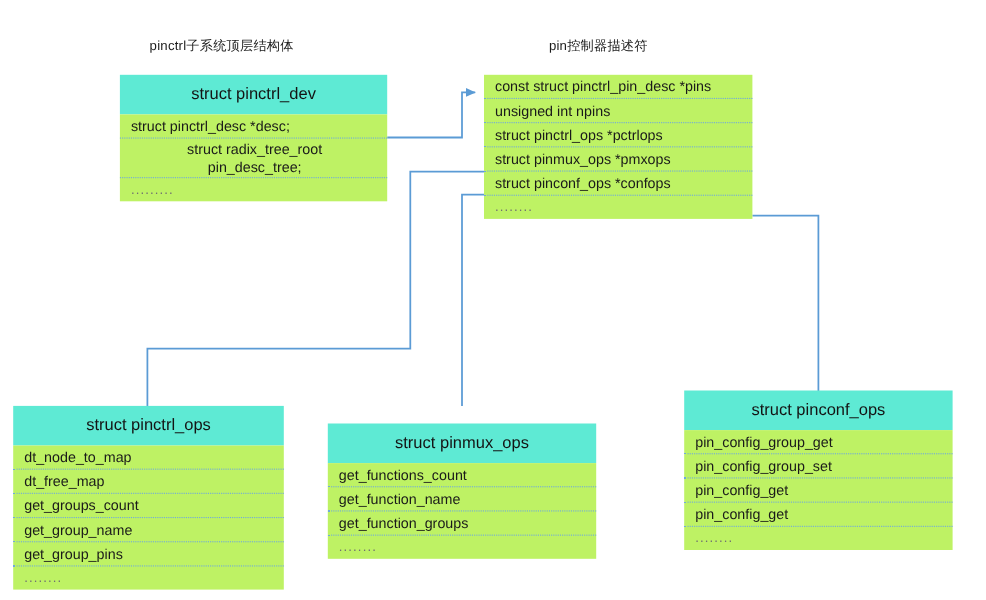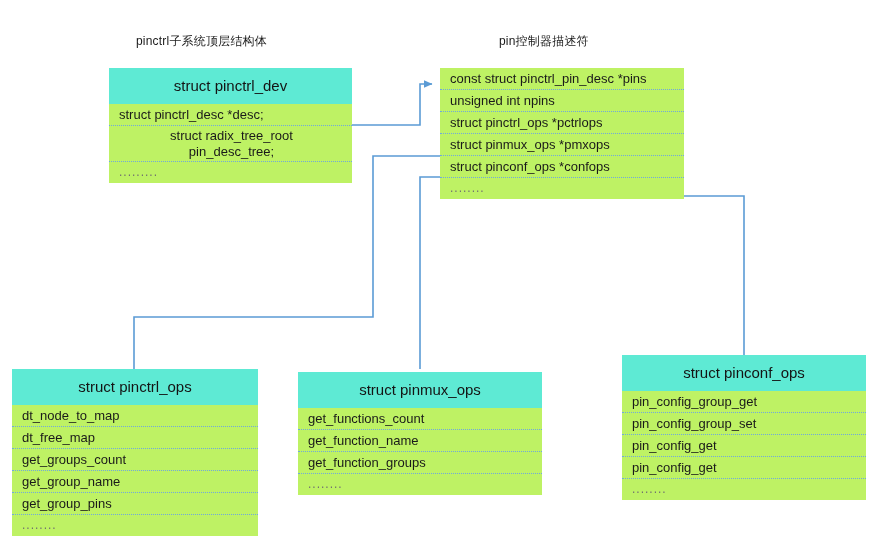--- a/index.html
+++ b/index.html
@@ -130,21 +130,21 @@
     <div class="uml-body">
       <div class="uml-row">dt_node_to_map</div>
       <div class="uml-row">dt_free_map</div>
       <div class="uml-row">get_groups_count</div>
       <div class="uml-row">get_group_name</div>
       <div class="uml-row">get_group_pins</div>
       <div class="uml-row ellipsis">........</div>
     </div>
   </div>
 
-  <div class="uml-box" style="left:298px; top:372px; width:244px;">
+  <div class="uml-box" style="left:298px; top:385px; width:244px;">
     <div class="uml-header">struct pinmux_ops</div>
     <div class="uml-body">
       <div class="uml-row">get_functions_count</div>
       <div class="uml-row">get_function_name</div>
       <div class="uml-row">get_function_groups</div>
       <div class="uml-row ellipsis">........</div>
     </div>
   </div>
 
   <div class="uml-box" style="left:622px; top:355px; width:244px;">

